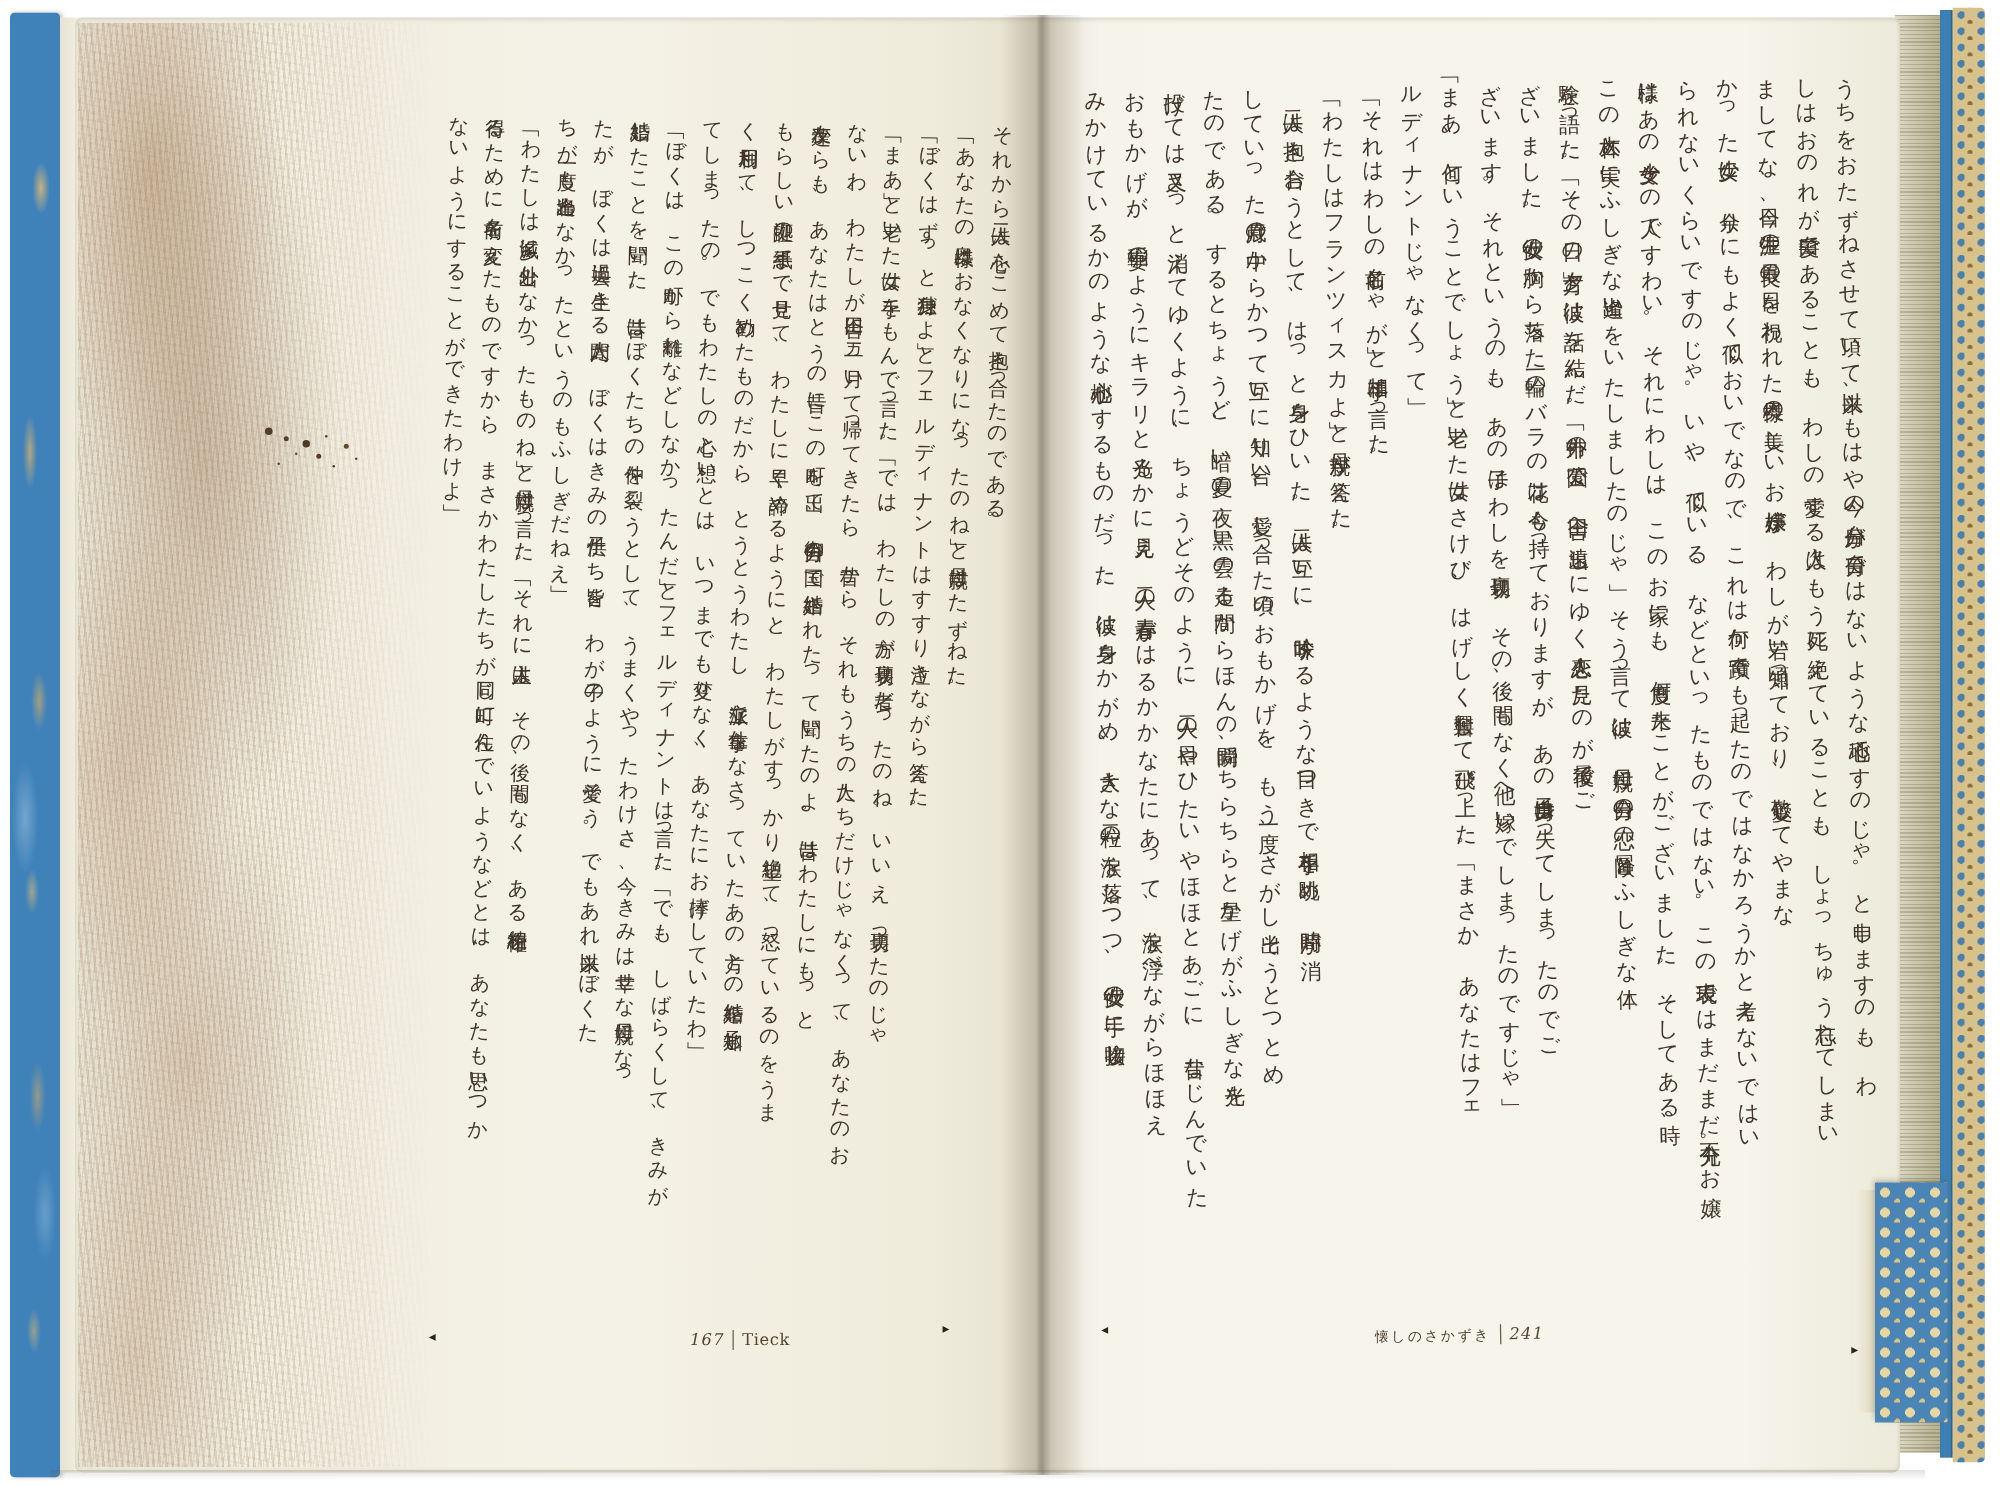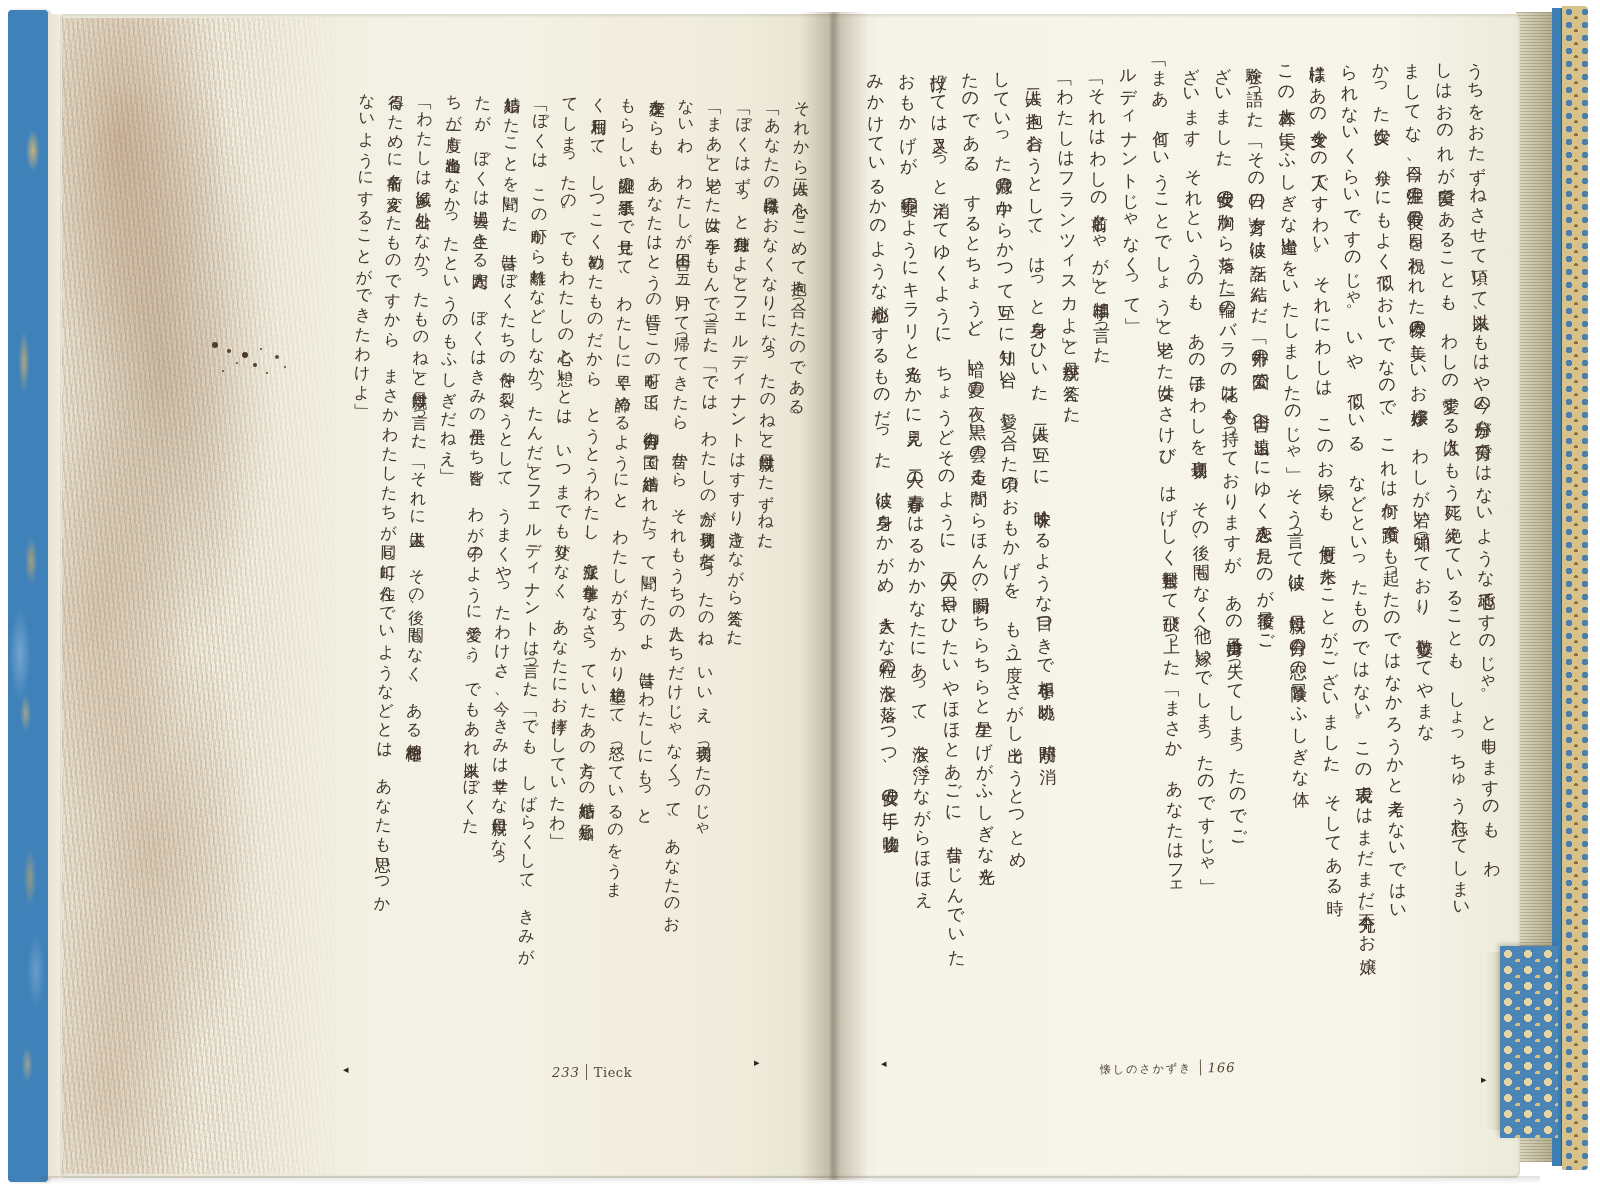--- a/index.html
+++ b/index.html
@@ -156,28 +156,28 @@
     <div class="col ind">「ぼくは、この町から離れなどしなかったんだ」とフェルディナントは言った。「でも、しばらくして、きみが</div>
     <div class="col">結婚したことを聞いた。昔はぼくたちの仲を裂こうとして、うまくやったわけさ。今、きみは幸せな母親になっ</div>
     <div class="col">たが、ぼくは過去に生きる人間だ。ぼくはきみの子供たち皆を、わが子のように愛そう。でもあれ以来、ぼくた</div>
     <div class="col">ちが一度も出逢わなかったというのもふしぎだねえ」</div>
     <div class="col ind">「わたしは滅多に外出しなかったものね」と母親は言った。「それに主人は、その後、間もなく、ある相続権を</div>
     <div class="col">得るために名前を変えたものですから、まさかわたしたちが同じ町に住んでいようなどとは、あなたも思いつか</div>
     <div class="col">ないようにすることができたわけよ」</div>
   </div>
 
   <div class="footer footer-left">
-    <span class="fnum">233</span>
+    <span class="fnum">167</span>
     <span class="fdiv fdiv-l"></span>
     <span class="ftitle-latin">Tieck</span>
   </div>
   <div class="footer footer-right">
     <span class="ftitle-jp">懐しのさかずき</span>
     <span class="fdiv"></span>
-    <span class="fnum" style="margin-left:7px">166</span>
+    <span class="fnum" style="margin-left:7px">241</span>
   </div>
 
   <span class="orn" style="left:343px;top:1064px">◂</span>
   <span class="orn" style="left:754px;top:1057px">▸</span>
   <span class="orn" style="left:881px;top:1058px">◂</span>
   <span class="orn" style="left:1481px;top:1074px">▸</span>
 
   <div class="shadow-bottom"></div>
 </div>
 

